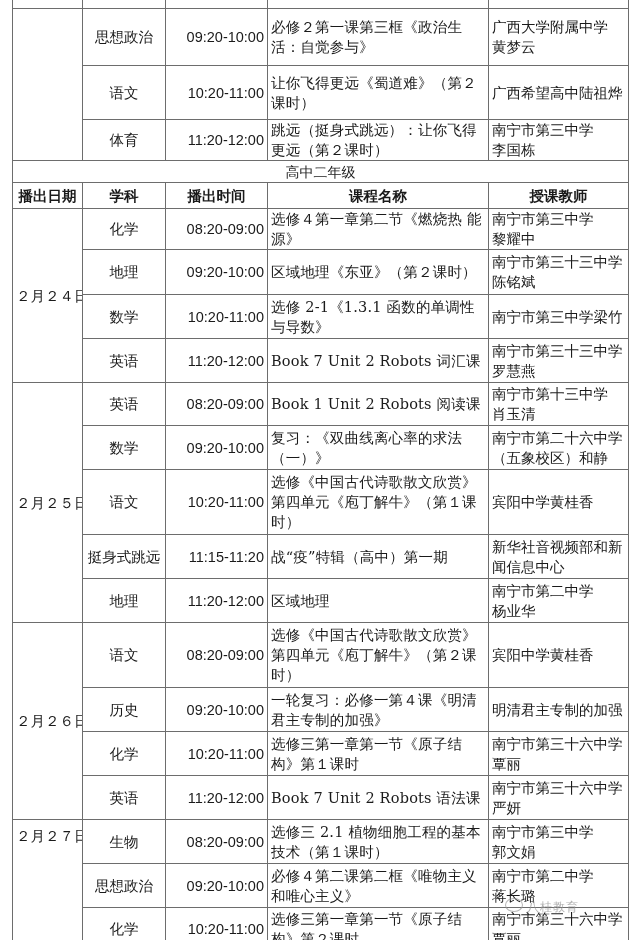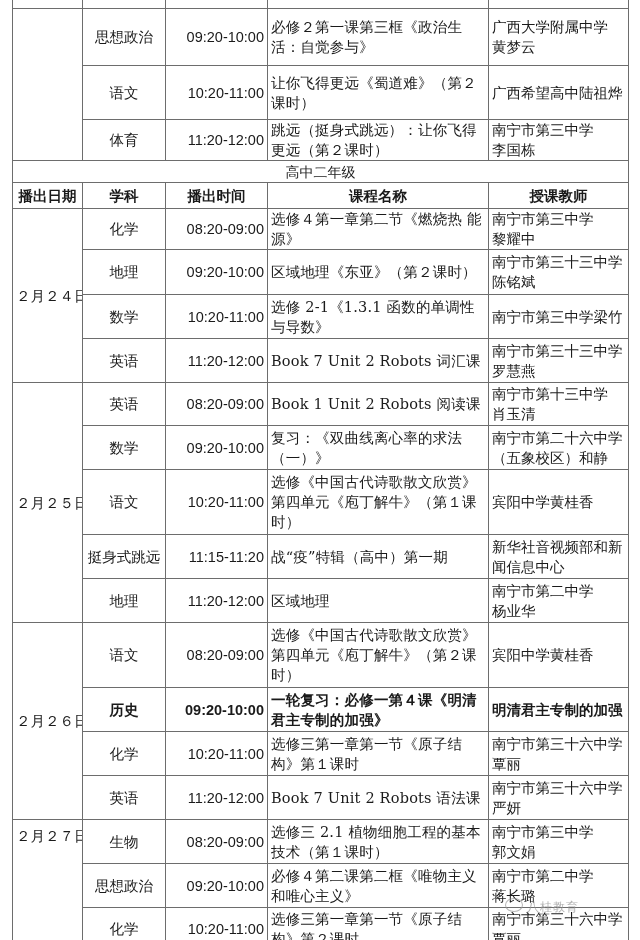--- a/index.html
+++ b/index.html
@@ -136,21 +136,21 @@
         <td class="c-teacher"><span class="t" style="white-space: pre-line;">南宁市第二中学
 杨业华</span></td>
       </tr>
       <tr style="height: 65px;">
         <td class="c-date" rowspan="4">２月２６日</td>
         <td class="c-subj"><span>语文</span></td>
         <td class="c-time"><span>08:20-09:00</span></td>
         <td class="c-course"><span>选修《中国古代诗歌散文欣赏》第四单元《庖丁解牛》（第２课时）</span></td>
         <td class="c-teacher"><span class="t" style="white-space: pre-line;">宾阳中学黄桂香</span></td>
       </tr>
-      <tr style="height: 44px; font-weight: bold;">
+      <tr style="height: 44px;">
         <td class="c-subj"><span>历史</span></td>
         <td class="c-time"><span>09:20-10:00</span></td>
         <td class="c-course"><span>一轮复习：必修一第４课《明清君主专制的加强》</span></td>
         <td class="c-teacher"><span class="t" style="white-space: pre-line;">明清君主专制的加强</span></td>
       </tr>
       <tr style="height: 44px;">
         <td class="c-subj"><span>化学</span></td>
         <td class="c-time"><span>10:20-11:00</span></td>
         <td class="c-course"><span>选修三第一章第一节《原子结构》第１课时</span></td>
         <td class="c-teacher"><span class="t" style="white-space: pre-line;">南宁市第三十六中学

